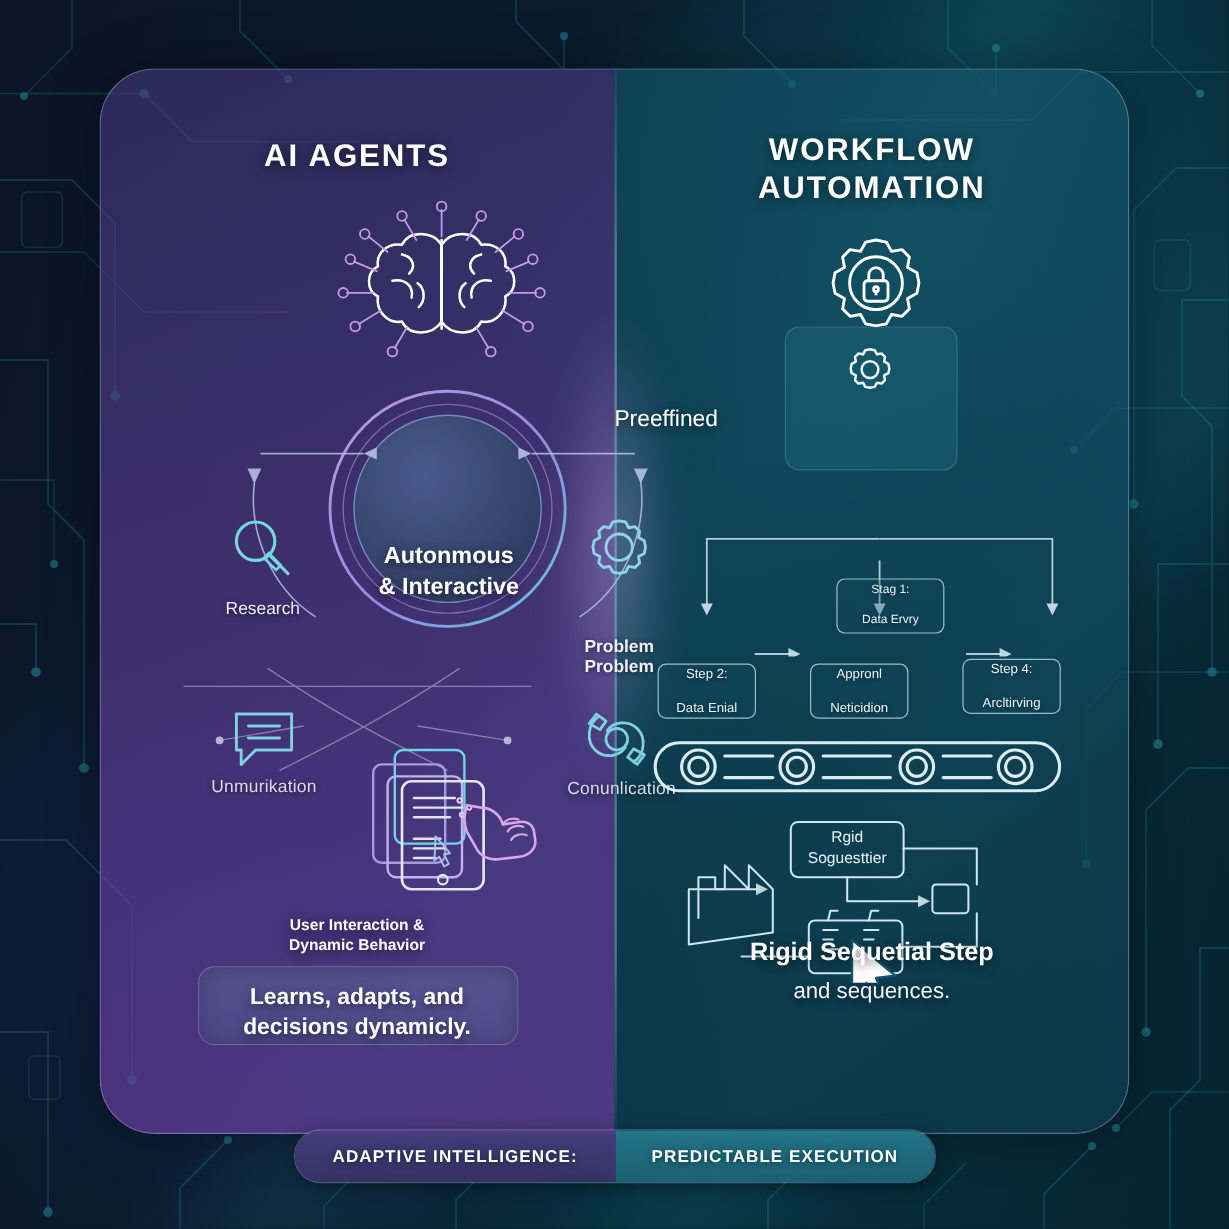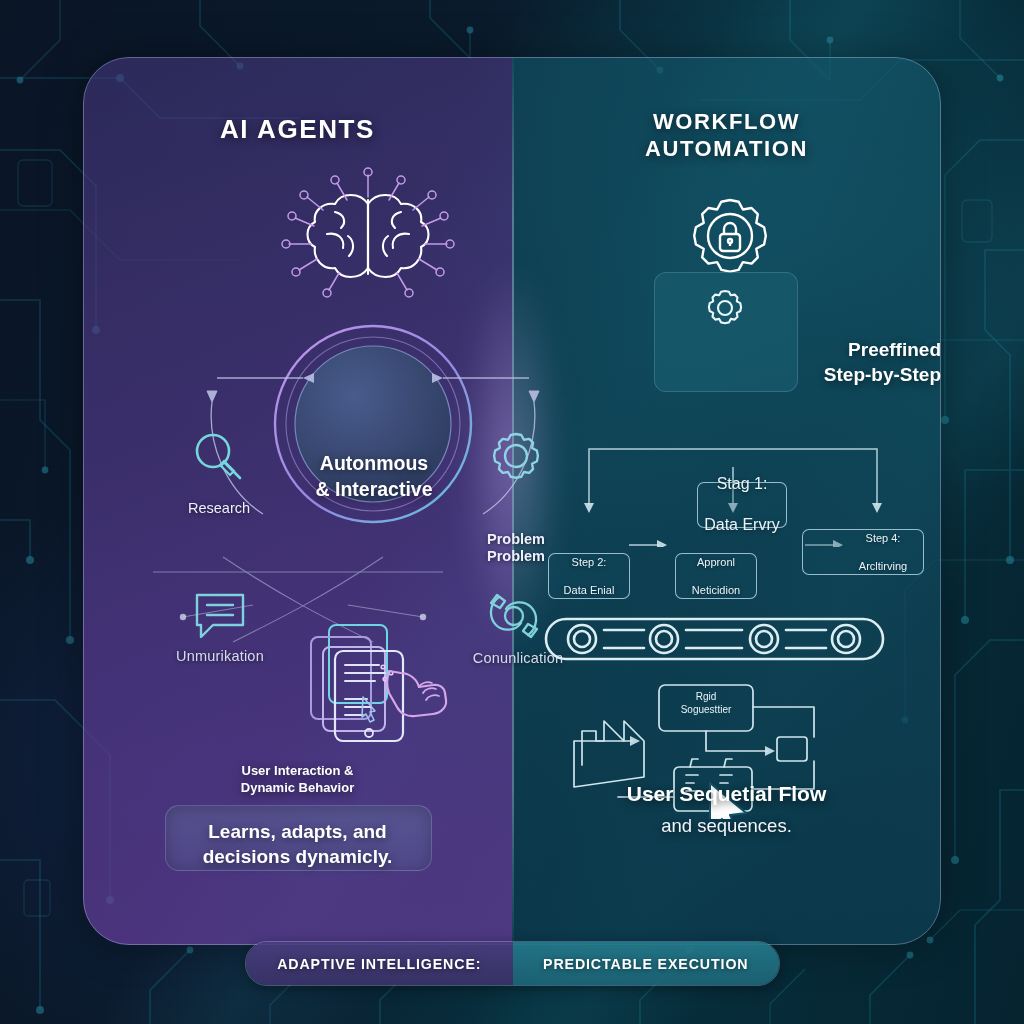--- a/index.html
+++ b/index.html
@@ -41,21 +41,21 @@
 
   .panel{position:absolute;top:0;bottom:0;width:50%;}
   .panel.left{left:0;}
   .panel.right{right:0;}
 
   
   .ptitle{position:absolute;left:0;right:0;text-align:center;color:#fff;
     font-weight:bold;letter-spacing:1.6px;
     text-shadow:0 2px 10px rgba(0,0,0,.55);}
   .ptitle.l{top:57px;font-size:26px;}
-  .ptitle.r{top:52px;font-size:22px;line-height:1.22;}
+  .ptitle.r{top:52px;font-size:26px;line-height:1.22;}
 
   
   .abs{position:absolute;}
   .ctext{position:absolute;text-align:center;color:#fff;margin-top:35px;}
 
   .featlabel{position:absolute;text-align:center;color:#eef0ff;
     font-size:14.5px;line-height:1.2;text-shadow:0 1px 5px rgba(0,0,0,.6);}
   .featlabel.blur{color:#d6dcf0;filter:blur(.35px);letter-spacing:.2px;}
 
   .headline{position:absolute;left:0;right:0;text-align:center;color:#fff;
@@ -68,30 +68,30 @@
     background:linear-gradient(180deg,rgba(120,150,185,.30),rgba(95,125,165,.24));
     border:1px solid rgba(200,215,240,.16);
     box-shadow:0 3px 16px rgba(0,0,0,.22) inset;}
   .pill-text{position:absolute;left:0;right:0;text-align:center;color:#fff;
     font-weight:bold;font-size:19px;line-height:1.32;
     text-shadow:0 2px 8px rgba(0,0,0,.5);}
 
   .chip{position:absolute;border-radius:12px;
     background:rgba(26,97,115,.55);
     border:1px solid rgba(170,215,230,.20);}
-  .chip-text{position:absolute;left:0;right:0;text-align:right;color:#fff;
-    font-weight:bold;font-size:19px;line-height:1.3;
+  .chip-text{position:absolute;left:0;right:0;text-align:left;color:#fff;
+    font-weight:normal;font-size:19px;line-height:1.3;
     text-shadow:0 2px 8px rgba(0,0,0,.5);}
 
   
   .fbox{position:absolute;border:1.4px solid rgba(190,225,238,.78);
     border-radius:7px;background:rgba(16,72,92,.30);
     display:flex;align-items:center;justify-content:center;}
   .fbox span{display:block;text-align:center;color:#e9f4f8;
-    font-size:16px;line-height:1.28;filter:blur(.22px);
+    font-size:10px;line-height:1.28;filter:blur(.22px);
     text-shadow:0 1px 4px rgba(0,0,0,.45);}
   .fbox.small span{font-size:11px;}
 
   
   .banner{position:absolute;left:245px;top:941px;width:533px;height:43px;
     border-radius:22px;overflow:hidden;
     border:1px solid rgba(190,205,240,.30);
     box-shadow:0 3px 14px rgba(0,0,0,.35);}
   .banner-l{position:absolute;left:0;top:0;bottom:0;width:50%;
     background:linear-gradient(180deg,rgba(74,62,128,.92),rgba(58,50,104,.92));}
@@ -396,21 +396,20 @@
         <g stroke="#eaf6fa" stroke-width="2.1" fill="none" stroke-linejoin="round">
           <path d="M21 4 l3.9 .8 l1.9 3.5 l3.9 -.7 l2.8 2.8 l-.7 3.9 l3.5 1.9 l.8 3.9 l-.8 3.9
                    l-3.5 1.9 l.7 3.9 l-2.8 2.8 l-3.9 -.7 l-1.9 3.5 l-3.9 .8 l-3.9 -.8 l-1.9 -3.5
                    l-3.9 .7 l-2.8 -2.8 l.7 -3.9 l-3.5 -1.9 l-.8 -3.9 l.8 -3.9 l3.5 -1.9 l-.7 -3.9
                    l2.8 -2.8 l3.9 .7 l1.9 -3.5 Z"></path>
           <circle cx="21" cy="21" r="7"></circle>
         </g>
       </svg>
       <div class="chip-text" style="top:281px;">
         <div>Preeffined</div>
-        <div>Step-by-Step</div>
       </div>
 
       <svg class="abs" style="left:15px;top:360px;" width="400" height="130" viewBox="0 0 400 130">
         <g stroke="#cfe6ee" stroke-width="1.5" fill="none" opacity=".85">
           <path d="M206 32 L62 32 L62 88"></path>
           <path d="M206 32 L350 32 L350 88"></path>
           <path d="M206 50 L206 88"></path>
         </g>
         <g fill="#cfe6ee" opacity=".9">
           <path d="M62 96 l-5 -10 h10 z"></path>
@@ -441,21 +440,21 @@
         </span>
       </div>
 
       <div class="fbox small" style="left:163px;top:496px;width:80px;height:44px;">
         <span>
           <span>Appronl</span><br>
           <span>Neticidion</span>
         </span>
       </div>
 
-      <div class="fbox small" style="left:290px;top:472px;width:80px;height:44px;padding-left:40px;">
+      <div class="fbox small" style="left:290px;top:492px;width:80px;height:44px;">
         <span>
           <span>Step 4:</span><br>
           <span>Arcltirving</span>
         </span>
       </div>
 
       <svg class="abs" style="left:30px;top:558px;" width="345" height="48" viewBox="0 0 345 48">
         <g stroke="#dcedf2" stroke-width="2.6" fill="none" stroke-linecap="round">
           <rect x="4" y="4" width="337" height="40" rx="20"></rect>
           <circle cx="40" cy="24" r="14"></circle>
@@ -497,26 +496,26 @@
           <path d="M190 110 L252 110 L252 82"></path>
         </g>
         <g fill="#cfe6ee" opacity=".9">
           <path d="M78 62 l-10 -5 v10 z"></path>
           <path d="M213 72 l-10 -5 v10 z"></path>
         </g>
         <g fill="#ffffff" stroke="#12546a" stroke-width="2" stroke-linejoin="round">
           <path d="M148 104 L148 152 L160 140 L168 158 L176 154 L168 136 L184 134 Z"></path>
         </g>
       </svg>
-      <div class="abs" style="left:147px;top:633px;width:94px;text-align:center;color:#e9f4f8;font-size:10px;line-height:1.3;filter:blur(.22px);">
+      <div class="abs" style="left:147px;top:633px;width:94px;text-align:center;color:#e9f4f8;font-size:13px;line-height:1.3;filter:blur(.22px);">
         <div>Rgid</div>
         <div>Soguesttier</div>
       </div>
 
-      <div class="headline" style="top:723px;font-size:21px;">User Sequetial Flow</div>
+      <div class="headline" style="top:723px;font-size:21px;">Rigid Sequetial Step</div>
 
       <div class="sub" style="top:757px;">
         <div>and sequences.</div>
       </div>
     </div>
 
     <div class="card-border"></div>
   </div>
 
   <div class="banner">

